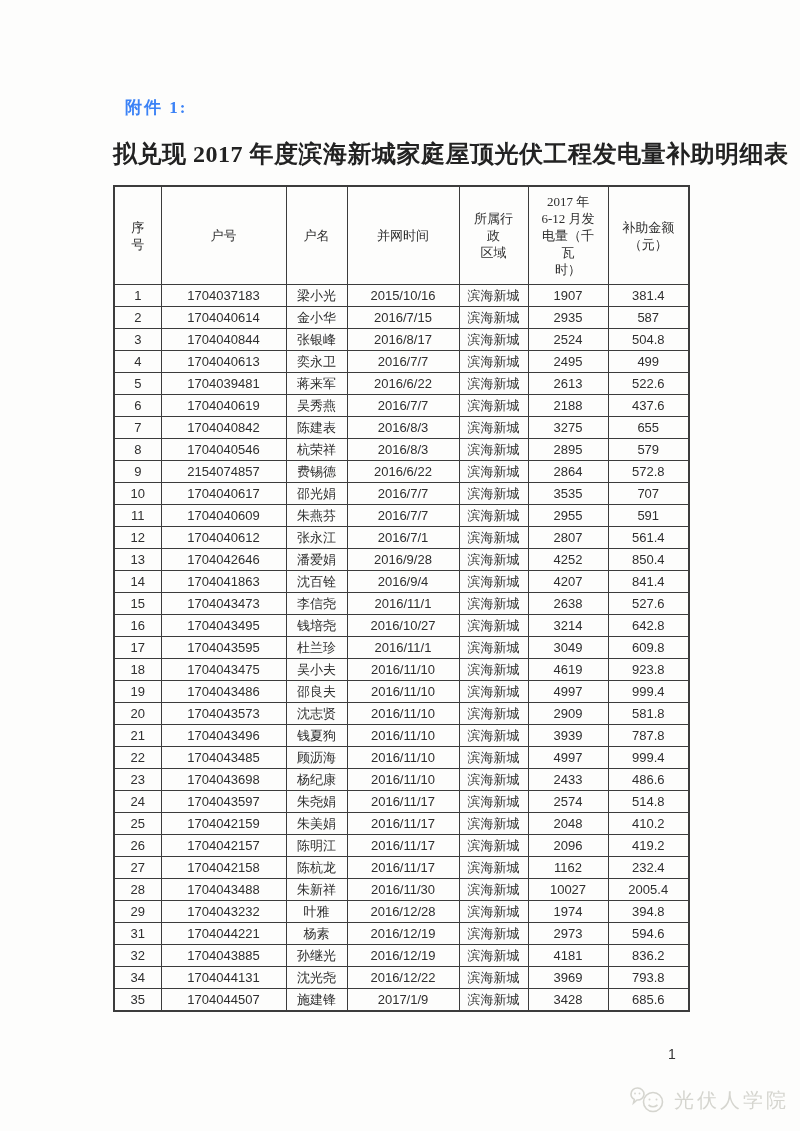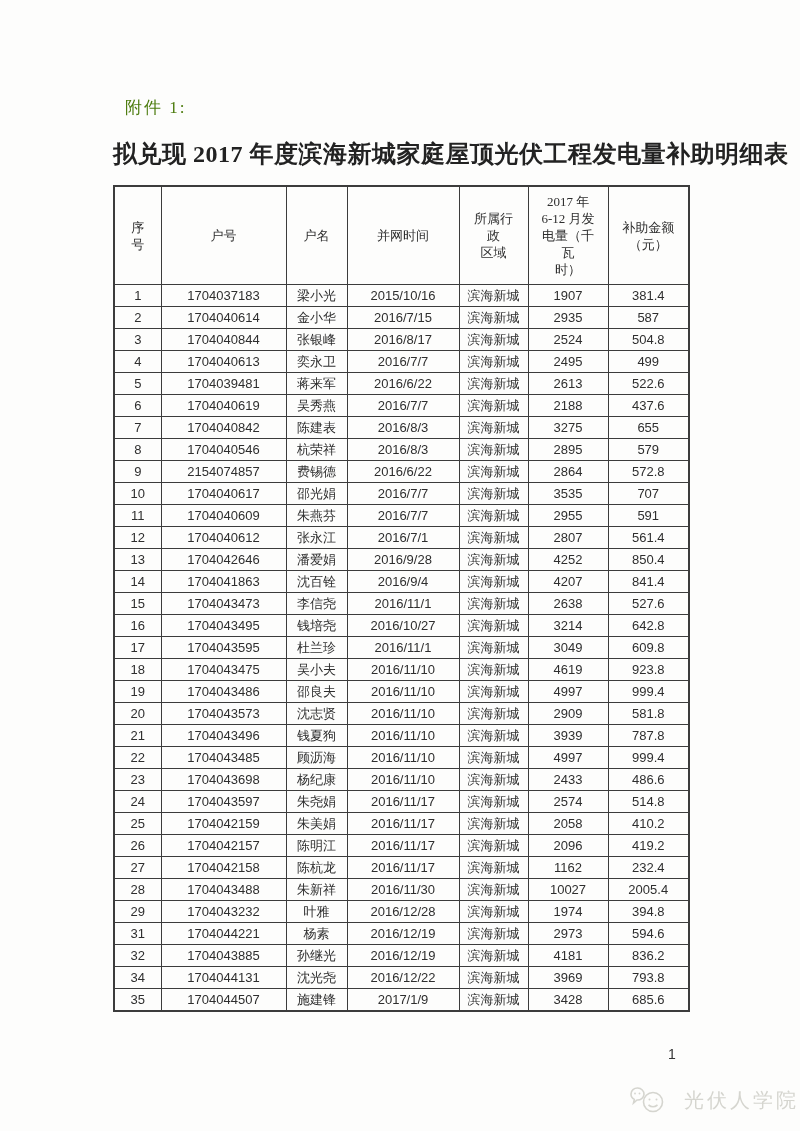--- a/index.html
+++ b/index.html
@@ -13,21 +13,22 @@
   }
   #page {
     position: absolute; inset: 0;
     background: #fdfdfc;
   }
   .attachment-label {
     position: absolute;
     left: 125px; top: 96px;
     font-size: 17px;
     letter-spacing: 2px;
-    color: #4d7c0f;
+    color: #3b82f6;
+    font-weight: bold;
   }
   .doc-title {
     position: absolute;
     left: 113px; top: 138px;
     width: 575px;
     text-align: center;
     font-size: 24px;
     font-weight: bold;
     letter-spacing: 0.5px;
     color: #222222;
@@ -69,21 +70,21 @@
     left: 668px; top: 1046px;
     font-size: 14px;
     color: #333333;
     font-family: "Liberation Sans", sans-serif;
   }
   .watermark {
     position: absolute;
     left: 628px; top: 1086px;
     display: flex;
     align-items: center;
-    gap: 16px;
+    gap: 6px;
     color: #d5d5cf;
   }
   .watermark .wm-text {
     font-size: 20px;
     letter-spacing: 3px;
     color: #d5d5cf;
     font-weight: normal;
   }
   .watermark svg { display: block; }
 </style>
@@ -338,21 +339,21 @@
           <td>滨海新城</td>
           <td>2574</td>
           <td>514.8</td>
         </tr>
         <tr>
           <td>25</td>
           <td>1704042159</td>
           <td>朱美娟</td>
           <td>2016/11/17</td>
           <td>滨海新城</td>
-          <td>2058</td>
+          <td>2048</td>
           <td>410.2</td>
         </tr>
         <tr>
           <td>26</td>
           <td>1704042157</td>
           <td>陈明江</td>
           <td>2016/11/17</td>
           <td>滨海新城</td>
           <td>2096</td>
           <td>419.2</td>

